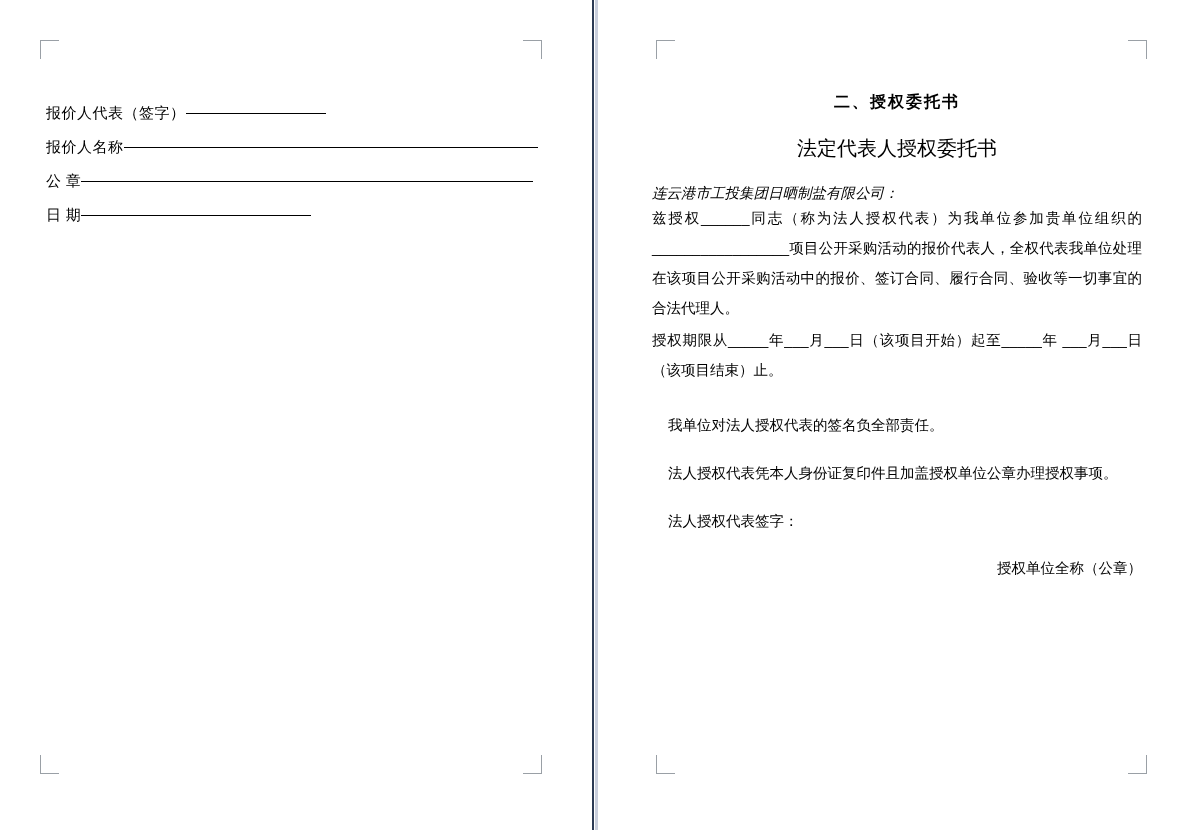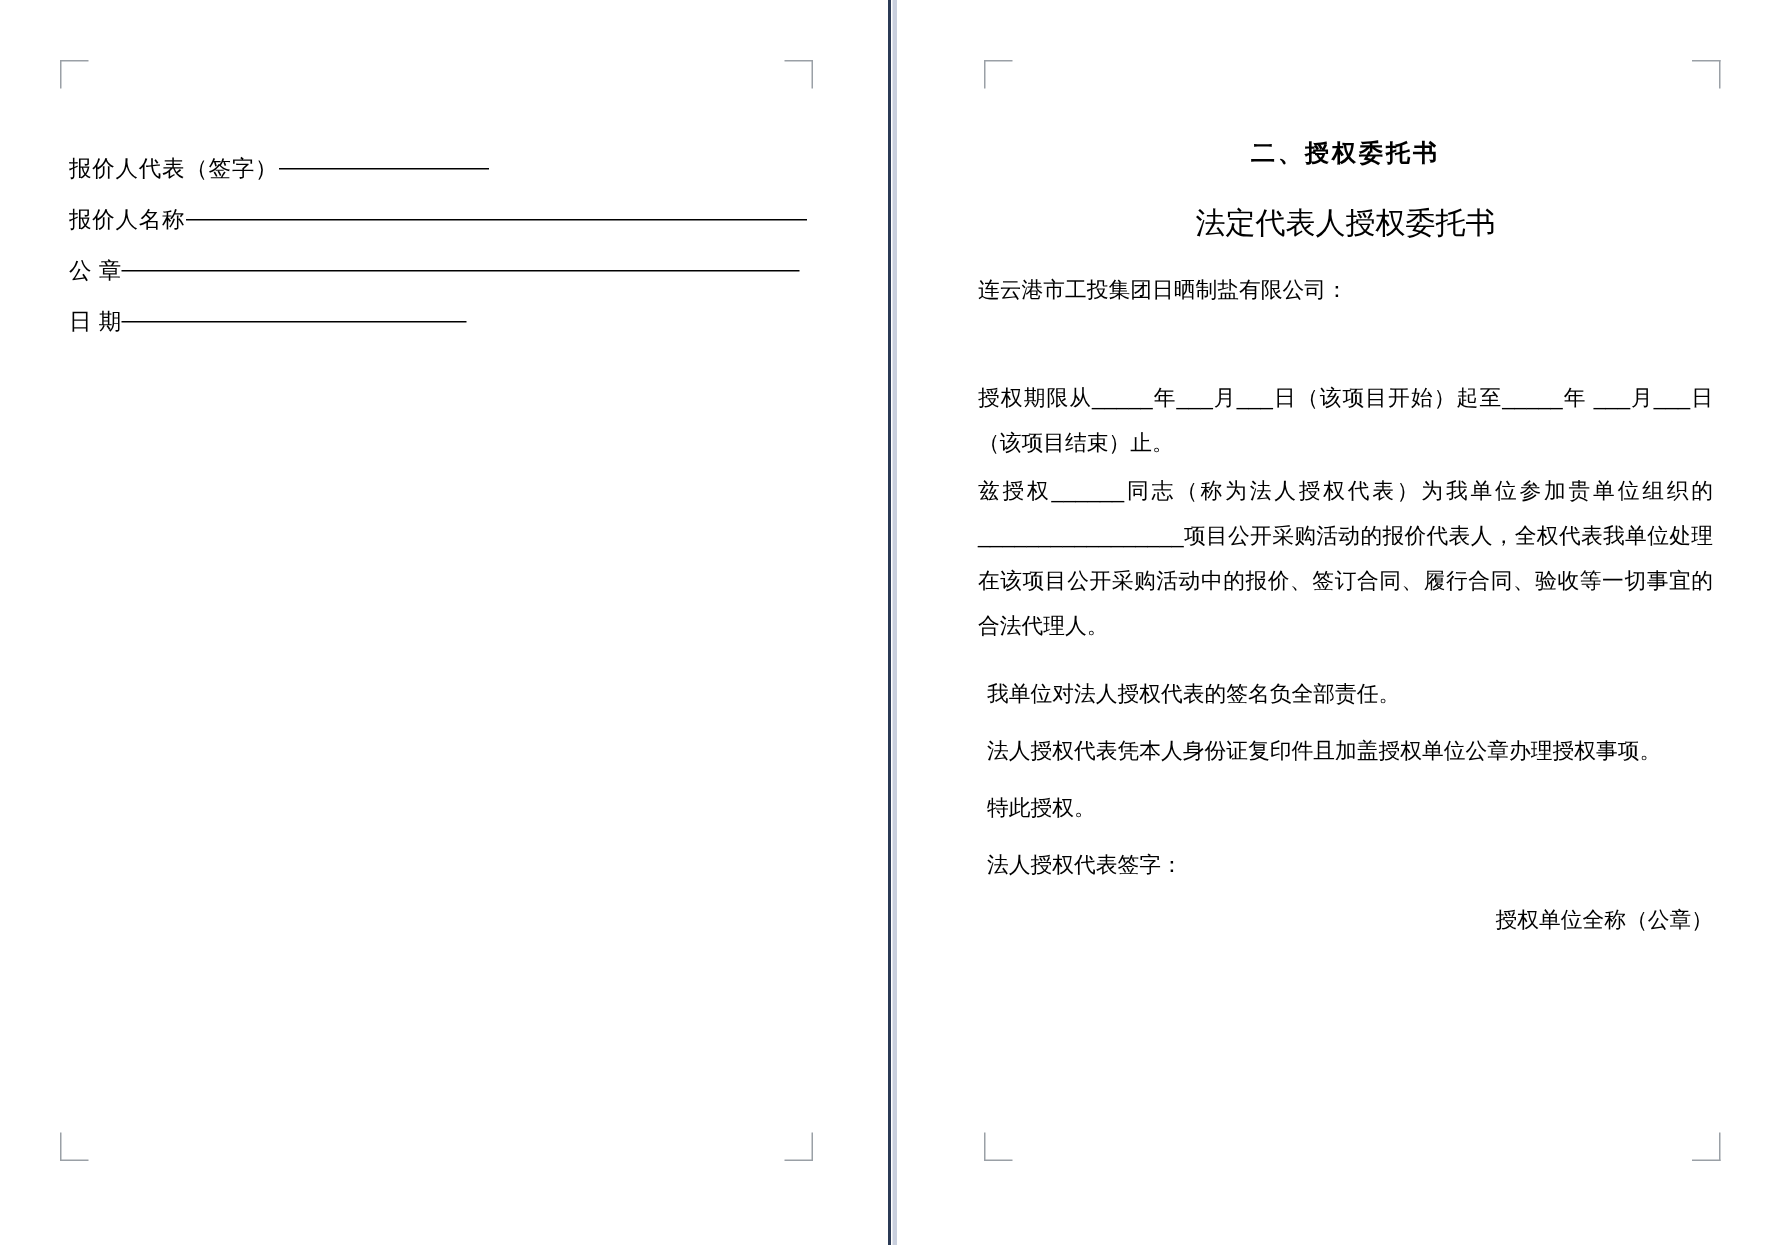--- a/index.html
+++ b/index.html
@@ -122,36 +122,36 @@
     margin-bottom: 22px;
   }
   .doc-subtitle {
     text-align: center;
     font-size: 20px;
     font-family: "Liberation Sans", sans-serif;
     margin-bottom: 22px;
   }
   .addressee {
     font-size: 14.5px;
-    margin-bottom: 48px;
+    font-style: italic;
   }
   .para {
     font-size: 14.5px;
     line-height: 30px;
     text-align: justify;
     text-justify: inter-ideograph;
     margin: 0 0 2px 0;
   }
   .para.just {
     text-align: justify;
   }
   .line {
     font-size: 14.5px;
     line-height: 32px;
-    margin: 6px;
+    margin: 16px;
   }
   .spacer-sm { height: 6px; }
   .sign-block {
     text-align: right;
     font-size: 14.5px;
   }
   .sign-unit {
     line-height: 30px;
   }
   .sign-date {
@@ -197,28 +197,27 @@
     <div class="crop tl" style="left:58px; top:40px;"></div>
     <div class="crop tr" style="left:530px; top:40px;"></div>
     <div class="crop bl" style="left:58px; top:755px;"></div>
     <div class="crop br" style="left:530px; top:755px;"></div>
 
     <div class="right-body">
       <div class="doc-title">二、授权委托书</div>
       <div class="doc-subtitle">法定代表人授权委托书</div>
       <div class="addressee">连云港市工投集团日晒制盐有限公司：</div>
 
+      <p class="para just">兹授权______同志（称为法人授权代表）为我单位参加贵单位组织的_________________项目公开采购活动的报价代表人，全权代表我单位处理在该项目公开采购活动中的报价、签订合同、履行合同、验收等一切事宜的合法代理人。</p>
       <p class="para just">授权期限从_____年___月___日（该项目开始）起至_____年 ___月___日（该项目结束）止。</p>
-      <p class="para just">兹授权______同志（称为法人授权代表）为我单位参加贵单位组织的_________________项目公开采购活动的报价代表人，全权代表我单位处理在该项目公开采购活动中的报价、签订合同、履行合同、验收等一切事宜的合法代理人。</p>
 
       <div class="spacer-sm"></div>
 
       <p class="line">我单位对法人授权代表的签名负全部责任。</p>
       <p class="line">法人授权代表凭本人身份证复印件且加盖授权单位公章办理授权事项。</p>
-      <p class="line">特此授权。</p>
       <p class="line">法人授权代表签字：</p>
 
       <div class="sign-block">
         <div class="sign-unit">授权单位全称（公章）</div>
       </div>
     </div>
   </div>
 
 </div>
 

